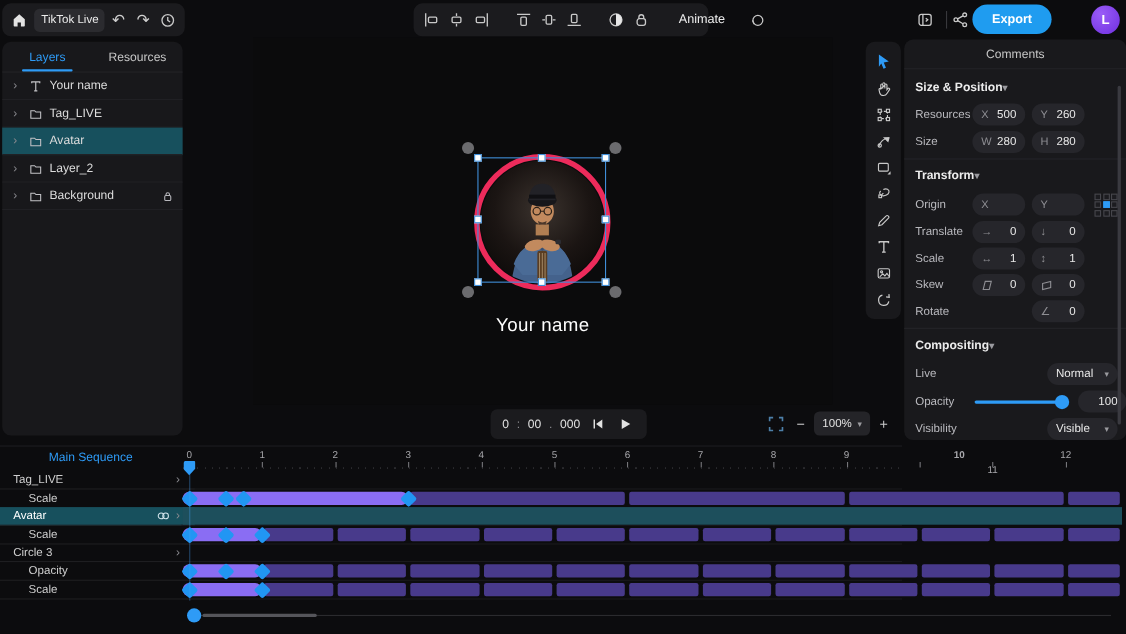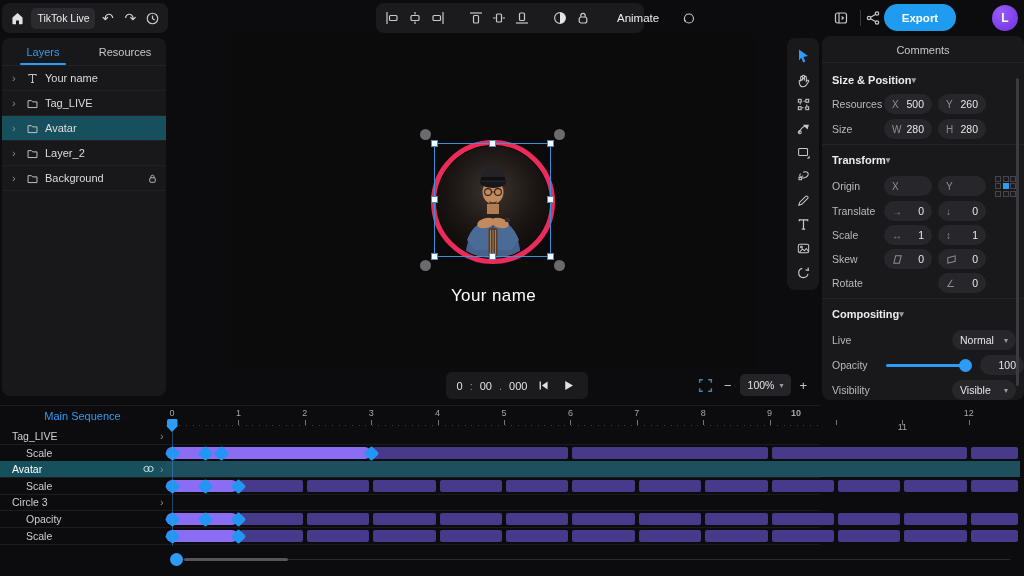--- a/index.html
+++ b/index.html
@@ -579,21 +579,21 @@
       <span class="rnum" style="left: 494px;">5</span>
       <span class="rtick" style="left: 504px;"></span>
       <span class="rnum" style="left: 560.4px;">6</span>
       <span class="rtick" style="left: 570.4px;"></span>
       <span class="rnum" style="left: 626.8px;">7</span>
       <span class="rtick" style="left: 636.8px;"></span>
       <span class="rnum" style="left: 693.2px;">8</span>
       <span class="rtick" style="left: 703.2px;"></span>
       <span class="rnum" style="left: 759.6px;">9</span>
       <span class="rtick" style="left: 769.6px;"></span>
-      <span class="rnum" style="left: 786px; font-weight: bold;">10</span>
+      <span class="rnum" style="left: 862px; font-weight: bold;">10</span>
       <span class="rtick" style="left: 836px;"></span>
       <span class="rnum" style="left: 892.4px; margin-top: 14px;">11</span>
       <span class="rtick" style="left: 902.4px;"></span>
       <span class="rnum" style="left: 958.8px;">12</span>
       <span class="rtick" style="left: 968.8px;"></span>
     </div>
   <div id="ruler-dots"></div>
   <div id="tl-rows">
       <div class="tl-label" style="top: 22px; padding-left: 12px;">
         <span>Tag_LIVE</span>

